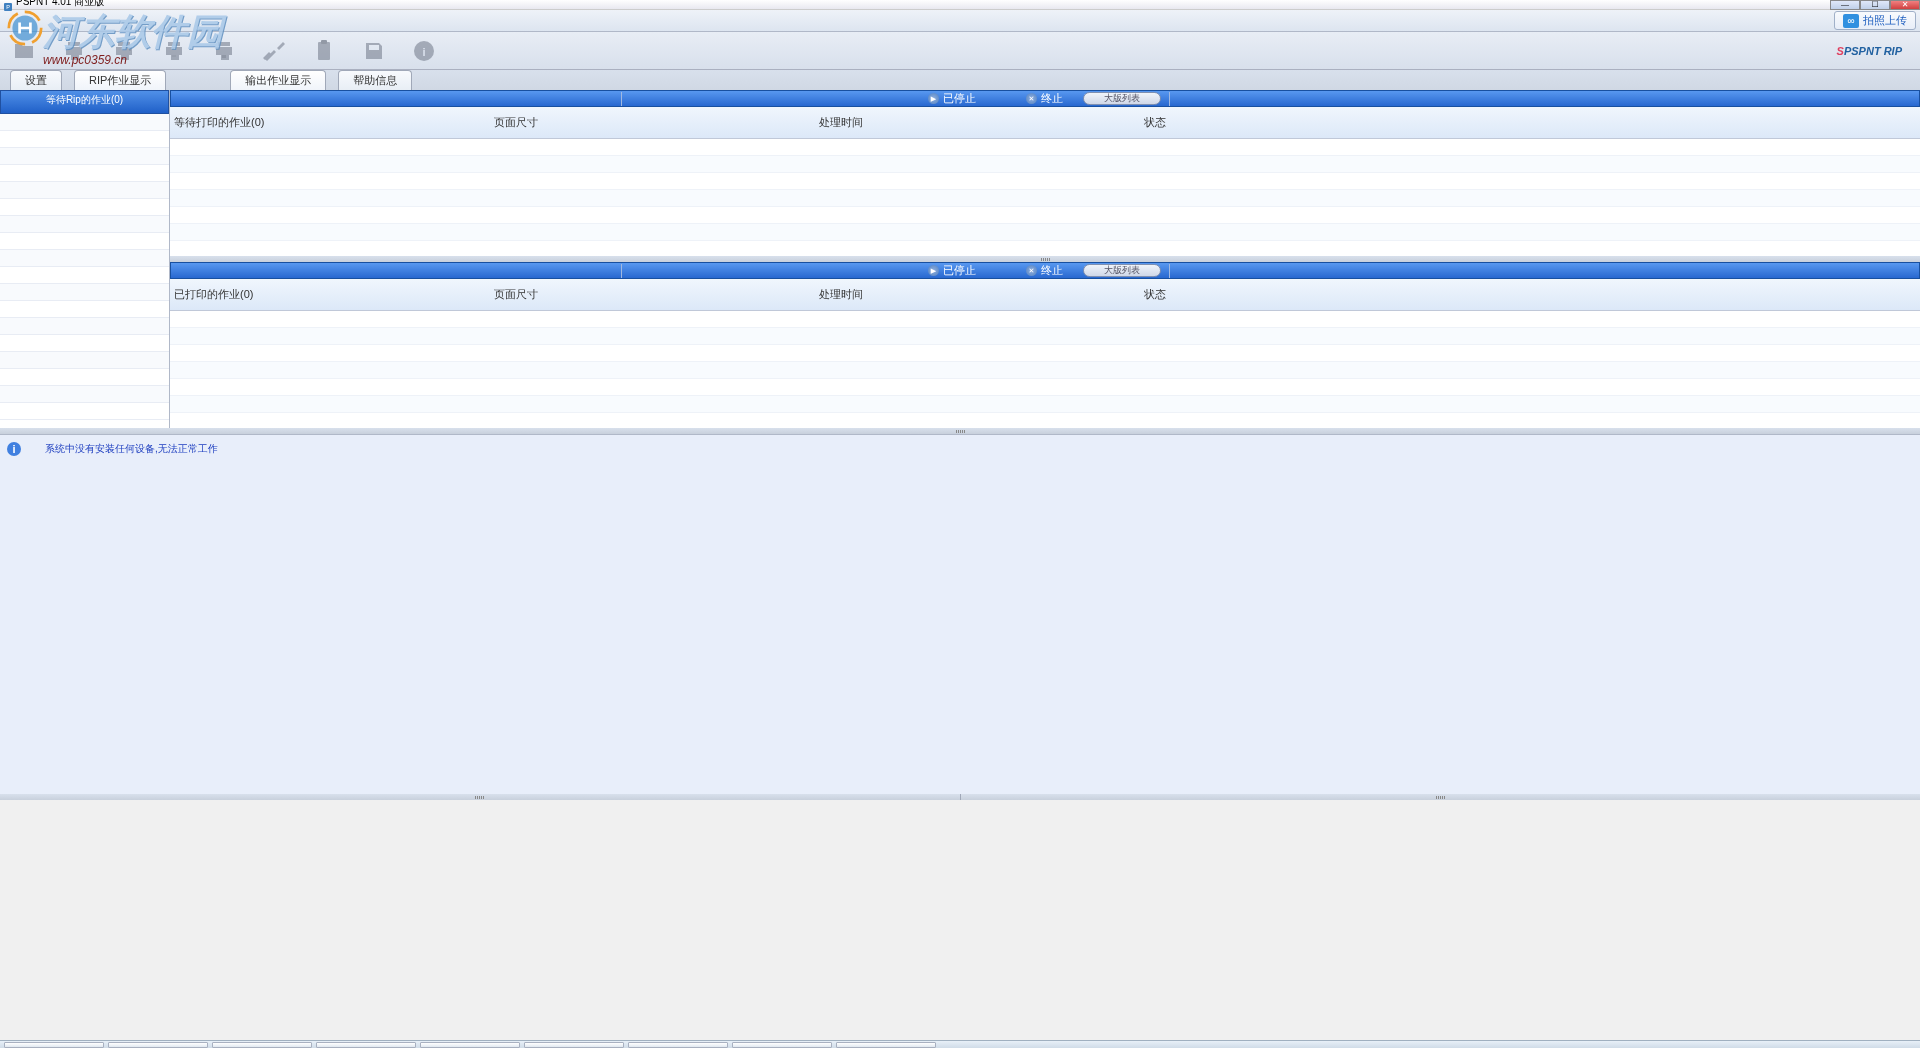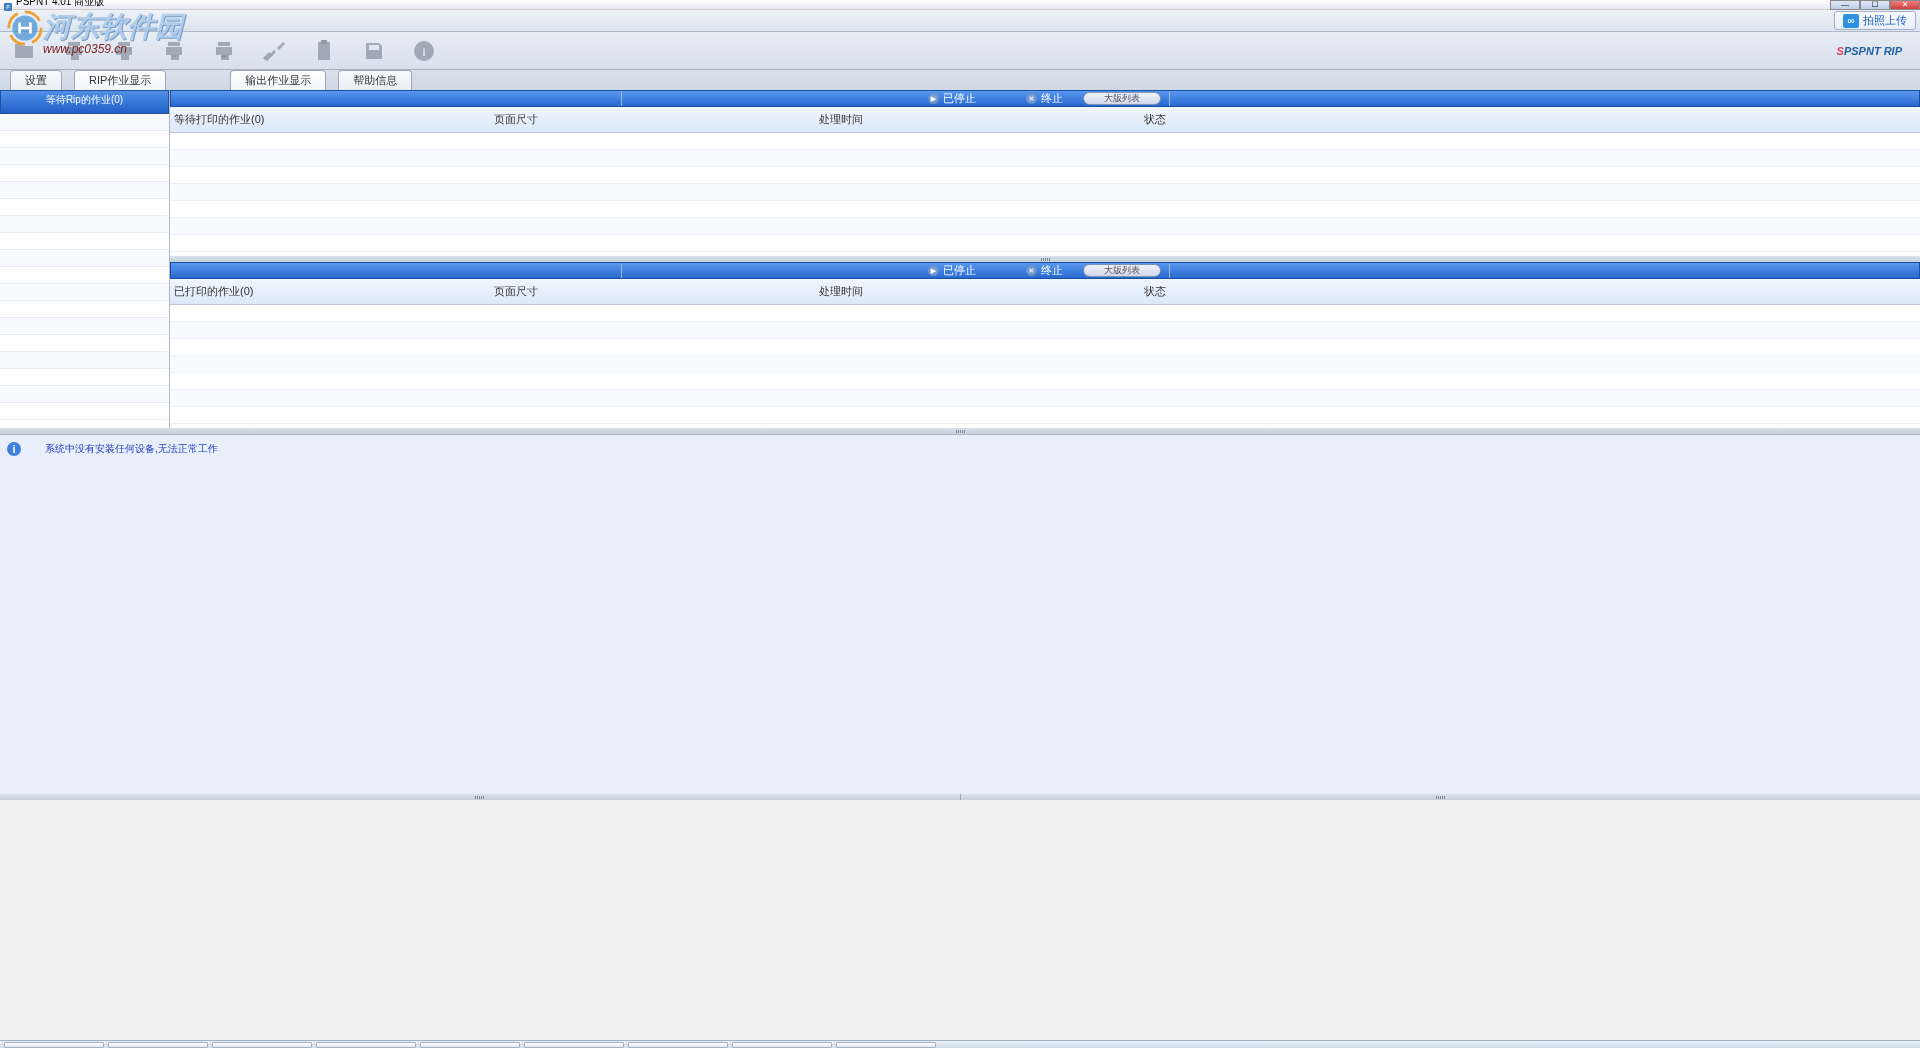--- a/index.html
+++ b/index.html
@@ -8,21 +8,21 @@
     .title-bar { height: 10px; background: linear-gradient(to bottom, #fff, #e8e8f0); display: flex; align-items: flex-end; padding: 0 4px; border-bottom: 1px solid #ccc; position: relative; }
     .title-bar-icon { width: 8px; height: 8px; margin-right: 4px; }
     .title-text { font-size: 10px; color: #000; }
     .window-controls { position: absolute; right: 0; top: 0; display: flex; }
     .win-btn { width: 30px; height: 10px; border: 1px solid #888; font-size: 8px; text-align: center; line-height: 8px; cursor: pointer; }
     .win-min { background: linear-gradient(#e0e8f8, #c0d0e8); }
     .win-max { background: linear-gradient(#e0e8f8, #c0d0e8); }
     .win-close { background: linear-gradient(#f08080, #d04040); color: #fff; }
     
     .watermark { position: absolute; top: 8px; left: 5px; z-index: 100; pointer-events: none; }
-    .watermark-text { font-size: 28px; font-weight: bold; font-style: italic; color: #a8c8e8; text-shadow: 1px 1px 0 #6090c0; opacity: 0.85; }
+    .watermark-text { font-size: 36px; font-weight: bold; font-style: italic; color: #a8c8e8; text-shadow: 1px 1px 0 #6090c0; opacity: 0.85; }
     .watermark-url { font-size: 12px; color: #7f1d1d; font-style: italic; margin-top: -4px; }
     .watermark-icon { position: absolute; left: 2px; top: 2px; width: 36px; height: 36px; }
     
     .upload-bar { height: 22px; background: linear-gradient(to bottom, #eef2f8, #dde5f0); display: flex; justify-content: flex-end; align-items: center; padding: 0 4px; border-bottom: 1px solid #b0b8c8; }
     .upload-btn { display: flex; align-items: center; gap: 4px; background: linear-gradient(#f8fafd, #e8eef8); border: 1px solid #a0b0c8; border-radius: 3px; padding: 1px 8px; cursor: pointer; font-size: 11px; color: #2060c0; }
     .upload-icon-box { width: 16px; height: 14px; background: #3090e0; border-radius: 2px; display: flex; align-items: center; justify-content: center; color: #fff; font-size: 10px; }
     
     .toolbar { height: 38px; background: linear-gradient(to bottom, #e8edf5, #d8e0ec); display: flex; align-items: center; padding: 0 8px; gap: 18px; border-bottom: 1px solid #aab0c0; position: relative; }
     .tool-btn { width: 32px; height: 30px; display: flex; align-items: center; justify-content: center; cursor: pointer; opacity: 0.55; }
     .tool-btn svg { width: 24px; height: 24px; }
@@ -42,21 +42,21 @@
     
     .content { flex: 1; display: flex; flex-direction: column; }
     
     .action-bar { height: 17px; background: linear-gradient(to bottom, #5898f0, #2868d0); display: flex; align-items: center; border: 1px solid #1850a0; position: relative; justify-content: center; }
     .action-group { display: flex; align-items: center; gap: 4px; margin-left: 8px; color: #fff; font-size: 10px; }
     .action-icon { width: 11px; height: 11px; background: radial-gradient(#90b0e0, #5080c0); border-radius: 50%; display: flex; align-items: center; justify-content: center; font-size: 7px; }
     .action-btn { margin-left: 20px; padding: 0 20px; background: linear-gradient(#f0f4fa, #d0d8e8); border: 1px solid #8090b0; border-radius: 8px; font-size: 9px; color: #556; cursor: pointer; height: 13px; line-height: 11px; }
     .action-divider { width: 1px; height: 14px; background: #a0b8e0; margin-left: 8px; }
     
     .table-section { flex: 1; background: #fff; overflow: hidden; position: relative; }
-    .table-header { height: 26px; background: linear-gradient(to bottom, #f0f6fd, #dce8f8); display: flex; align-items: center; border-bottom: 1px solid #c0c8d8; font-size: 10px; color: #333; }
+    .table-header { height: 32px; background: linear-gradient(to bottom, #f0f6fd, #dce8f8); display: flex; align-items: center; border-bottom: 1px solid #c0c8d8; font-size: 10px; color: #333; }
     .th { padding-left: 4px; }
     .th1 { flex: 0 0 320px; }
     .th2 { flex: 0 0 325px; }
     .th3 { flex: 0 0 325px; }
     .th4 { flex: 1; }
     .table-row { height: 17px; border-bottom: 1px solid #eef2f8; }
     .table-row:nth-child(odd) { background: #f8fbfe; }
     
     .splitter-h { height: 6px; background: linear-gradient(to bottom, #d8e0ec, #c8d0dc); cursor: ns-resize; position: relative; }
     .splitter-grip { position: absolute; left: 50%; top: 1px; transform: translateX(-50%); width: 30px; height: 4px; display: flex; gap: 1px; justify-content: center; align-items: center; }

